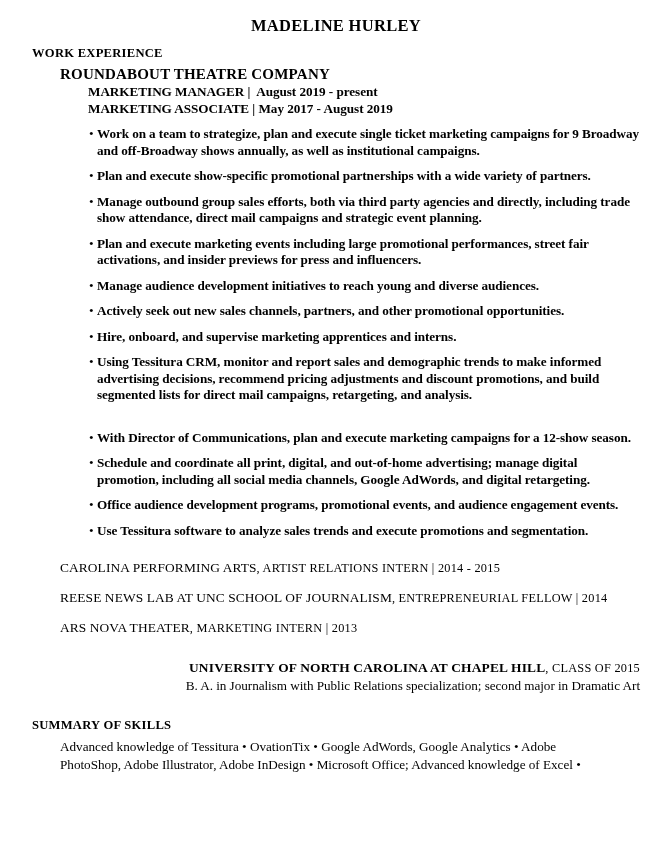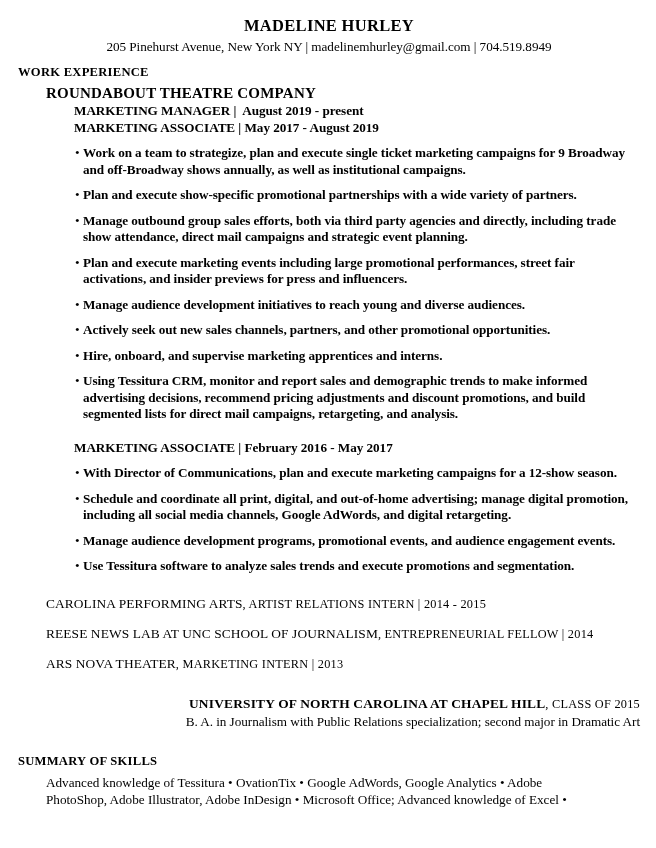--- a/index.html
+++ b/index.html
@@ -13,21 +13,21 @@
     height: 848px;
     font-family: "Liberation Serif", "DejaVu Serif", serif;
     color: #000000;
     -webkit-font-smoothing: antialiased;
   }
   .page {
     position: relative;
     width: 656px;
     height: 843px;
     box-sizing: border-box;
-    padding: 14px 16px 0 18px;
+    padding: 14px 16px 0 32px;
     overflow: hidden;
   }
 
   
   .doc-header {
     text-align: center;
     margin-bottom: 10px;
   }
   .name {
     font-size: 16.5px;
@@ -159,21 +159,20 @@
   .spacer-8 { height: 8px; }
   .spacer-12 { height: 12px; }
 </style>
 </head>
 <body>
 
 <div class="page">
 
   <div class="doc-header">
     <div class="name">MADELINE HURLEY</div>
-    <div class="contact">205 Pinehurst Avenue, New York NY | madelinemhurley@gmail.com | 704.519.8949</div>
   </div>
 
   <div class="section">
     <div class="section-title">WORK EXPERIENCE</div>
 
     <div class="employer-block">
       <div class="employer-name">ROUNDABOUT THEATRE COMPANY</div>
       <div class="job-line">MARKETING MANAGER |  August 2019 - present</div>
       <div class="job-line">MARKETING ASSOCIATE | May 2017 - August 2019</div>
 
@@ -209,34 +208,33 @@
         <li>
             <span class="bdot">•</span>
             <span class="btext">Using Tessitura CRM, monitor and report sales and demographic trends to make informed advertising decisions, recommend pricing adjustments and discount promotions, and build segmented lists for direct mail campaigns, retargeting, and analysis.</span>
           </li>
       </ul>
     </div>
 
     <div class="spacer-8"></div>
 
     <div class="employer-block">
-      <div class="job-line">MARKETING ASSOCIATE | February 2016 - May 2017</div>
 
       <ul class="bullets">
         <li>
             <span class="bdot">•</span>
             <span class="btext">With Director of Communications, plan and execute marketing campaigns for a 12-show season.</span>
           </li>
         <li>
             <span class="bdot">•</span>
             <span class="btext">Schedule and coordinate all print, digital, and out-of-home advertising; manage digital promotion, including all social media channels, Google AdWords, and digital retargeting.</span>
           </li>
         <li>
             <span class="bdot">•</span>
-            <span class="btext">Manage audience development programs, promotional events, and audience engagement events.</span>
+            <span class="btext">Office audience development programs, promotional events, and audience engagement events.</span>
           </li>
         <li>
             <span class="bdot">•</span>
             <span class="btext">Use Tessitura software to analyze sales trends and execute promotions and segmentation.</span>
           </li>
       </ul>
 
     </div>
 
     <div class="spacer-12"></div>

